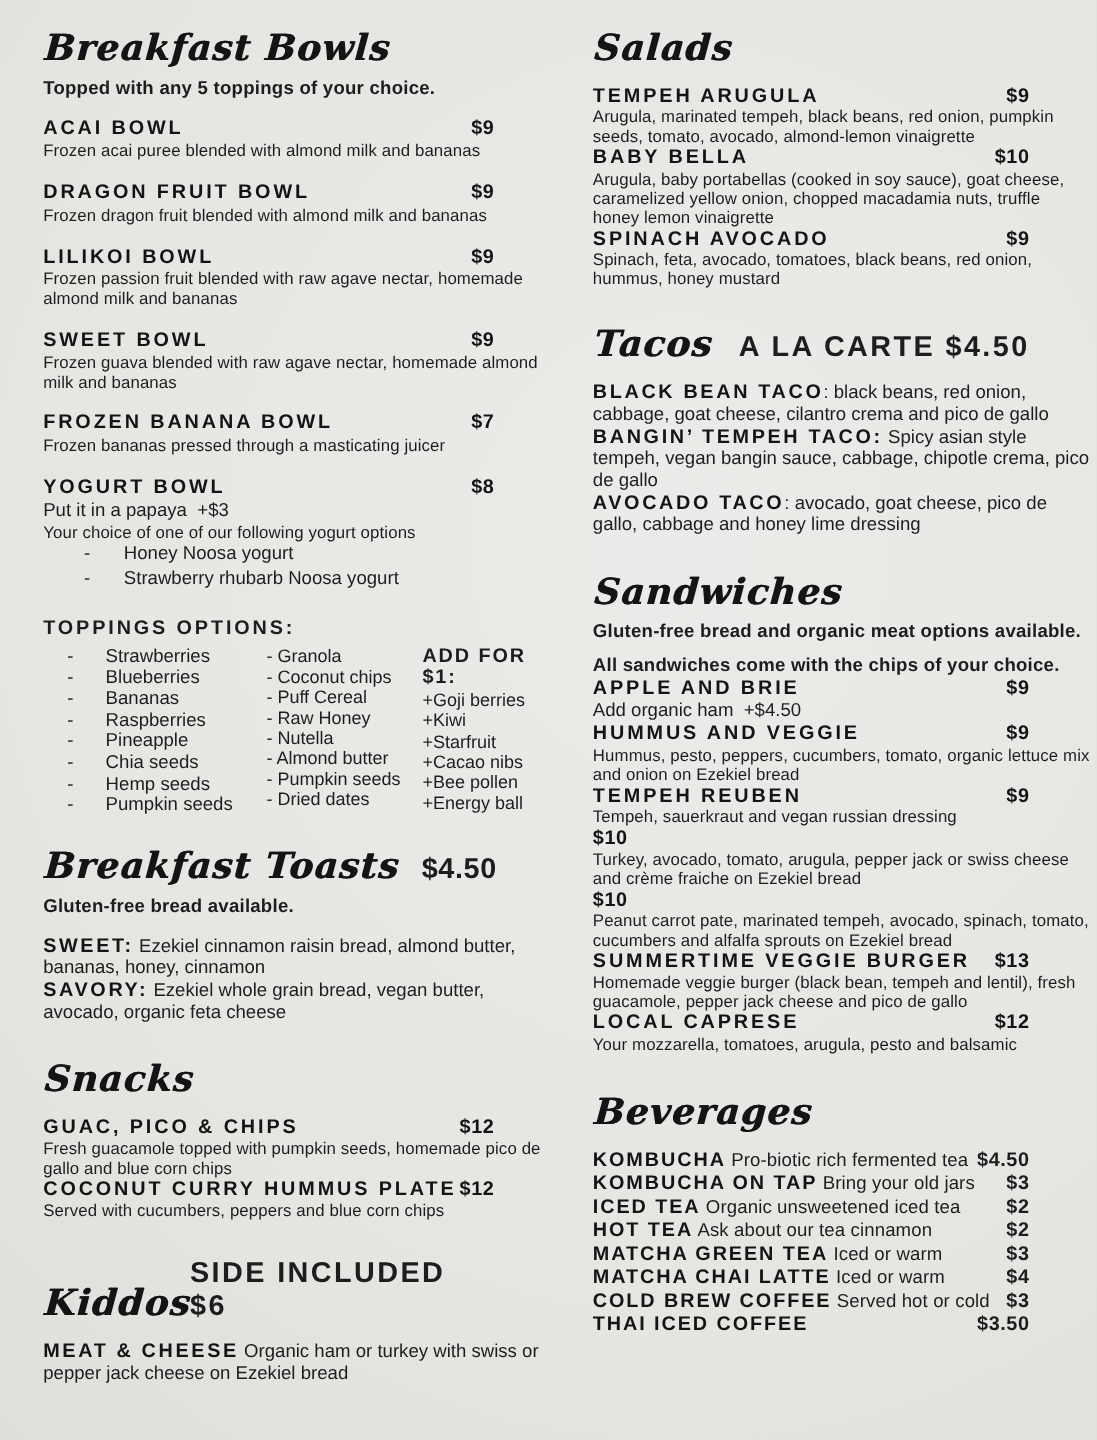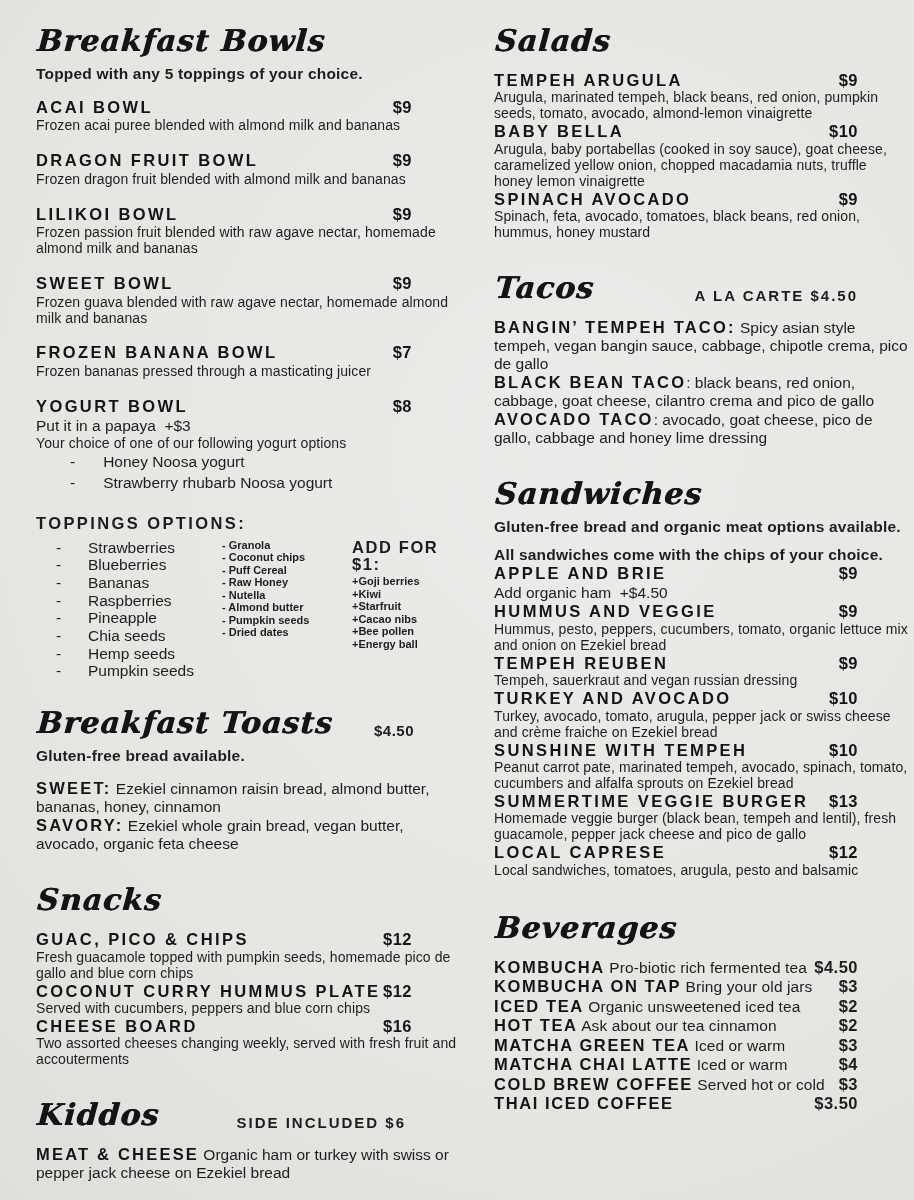--- a/index.html
+++ b/index.html
@@ -29,21 +29,21 @@
     font-family:"DejaVu Serif", serif;
     font-style:italic;font-weight:bold;
     font-size:30px;line-height:1.1;
     letter-spacing:1px;
     transform:skewX(-4deg);
     transform-origin:left bottom;
     color:#141416;
     text-shadow:0.6px 0 #141416;
   }
   .sec-head-row{display:flex;justify-content:space-between;align-items:flex-end;}
-  .sec-head-row .head-price{font-weight:bold;font-size:15px;letter-spacing:0.5px;}
+  .sec-head-row .head-price{font-weight:bold;font-size:24px;letter-spacing:0.5px;}
 
   .bold-note{font-weight:bold;font-size:15.5px;margin-top:8px;letter-spacing:0.2px;}
 
   .item{margin-bottom:16px;}
   .item-head{
     display:flex;justify-content:space-between;align-items:baseline;
     font-weight:bold;font-size:16.5px;letter-spacing:2.4px;
     line-height:1.3;color:#141416;
   }
   .item-head .price{letter-spacing:0.5px;flex-shrink:0;}
@@ -58,21 +58,21 @@
 
   
   .toppings{margin-top:20px;}
   .t-heading{font-weight:bold;font-size:16.5px;letter-spacing:2.4px;margin-bottom:6px;}
   .t-cols{display:flex;}
   .t-col1{width:186px;}
   .t-col2{width:130px;}
   .t-col3{width:108px;}
   .t-row{display:flex;font-size:15.5px;line-height:1.14;}
   .t-row .dash{width:16px;margin-left:20px;margin-right:16px;flex-shrink:0;}
-  .t-plain{font-size:11px;line-height:1.14;font-weight:bold;}
+  .t-plain{font-size:15px;line-height:1.14;}
   .t-col3-head{font-weight:bold;font-size:16.5px;letter-spacing:1.6px;line-height:1.05;margin-bottom:2px;}
 
   
   .tight .item{margin-bottom:0;}
   .tight .item-head{line-height:1.18;}
 
   .inline-item{font-size:15.5px;line-height:1.16;}
   .ilabel{font-weight:bold;font-size:16.5px;letter-spacing:2.2px;color:#141416;}
 
   .section{margin-top:26px;}
@@ -241,27 +241,20 @@
           </div>
           <div class="desc">Fresh guacamole topped with pumpkin seeds, homemade pico de gallo and blue corn chips</div>
         </div>
         <div class="item">
           <div class="item-head">
             <span>COCONUT CURRY HUMMUS PLATE</span>
             <span class="price">$12</span>
           </div>
           <div class="desc">Served with cucumbers, peppers and blue corn chips</div>
         </div>
-        <div class="item">
-          <div class="item-head">
-            <span>CHEESE BOARD</span>
-            <span class="price">$16</span>
-          </div>
-          <div class="desc">Two assorted cheeses changing weekly, served with fresh fruit and accouterments</div>
-        </div>
       </div>
 
       <div class="section" style="margin-top:30px;">
         <div class="sec-head-row titlegap" style="padding-right:54px;">
           <div class="script-title">Kiddos</div>
           <div class="head-price" style="letter-spacing:2px;">SIDE INCLUDED $6</div>
         </div>
         <div class="inline-item">
           <span class="ilabel">MEAT &amp; CHEESE</span><span> Organic ham or turkey with swiss or pepper jack cheese on Ezekiel bread</span>
         </div>
@@ -296,24 +289,24 @@
           <div class="desc">Spinach, feta, avocado, tomatoes, black beans, red onion, hummus, honey mustard</div>
         </div>
       </div>
 
       <div class="section" style="margin-top:30px;">
         <div class="sec-head-row titlegap" style="padding-right:50px;">
           <div class="script-title">Tacos</div>
           <div class="head-price" style="letter-spacing:2px;">A LA CARTE $4.50</div>
         </div>
         <div class="inline-item">
+          <span class="ilabel">BLACK BEAN TACO</span><span>: black beans, red onion, cabbage, goat cheese, cilantro crema and pico de gallo</span>
+        </div>
+        <div class="inline-item">
           <span class="ilabel">BANGIN’ TEMPEH TACO:</span><span> Spicy asian style tempeh, vegan bangin sauce, cabbage, chipotle crema, pico de gallo</span>
-        </div>
-        <div class="inline-item">
-          <span class="ilabel">BLACK BEAN TACO</span><span>: black beans, red onion, cabbage, goat cheese, cilantro crema and pico de gallo</span>
         </div>
         <div class="inline-item">
           <span class="ilabel">AVOCADO TACO</span><span>: avocado, goat cheese, pico de gallo, cabbage and honey lime dressing</span>
         </div>
       </div>
 
       <div class="section tight" style="margin-top:30px;">
         <div class="script-title">Sandwiches</div>
         <div class="bold-note titlegap-sm">Gluten-free bread and organic meat options available.</div>
         <div class="bold-note">All sandwiches come with the chips of your choice.</div>
@@ -334,45 +327,43 @@
         </div>
         <div class="item">
           <div class="item-head">
             <span>TEMPEH REUBEN</span>
             <span class="price">$9</span>
           </div>
           <div class="desc">Tempeh, sauerkraut and vegan russian dressing</div>
         </div>
         <div class="item">
           <div class="item-head">
-            <span>TURKEY AND AVOCADO</span>
             <span class="price">$10</span>
           </div>
           <div class="desc">Turkey, avocado, tomato, arugula, pepper jack or swiss cheese and crème fraiche on Ezekiel bread</div>
         </div>
         <div class="item">
           <div class="item-head">
-            <span>SUNSHINE WITH TEMPEH</span>
             <span class="price">$10</span>
           </div>
           <div class="desc">Peanut carrot pate, marinated tempeh, avocado, spinach, tomato, cucumbers and alfalfa sprouts on Ezekiel bread</div>
         </div>
         <div class="item">
           <div class="item-head">
             <span>SUMMERTIME VEGGIE BURGER</span>
             <span class="price">$13</span>
           </div>
           <div class="desc">Homemade veggie burger (black bean, tempeh and lentil), fresh guacamole, pepper jack cheese and pico de gallo</div>
         </div>
         <div class="item">
           <div class="item-head">
             <span>LOCAL CAPRESE</span>
             <span class="price">$12</span>
           </div>
-          <div class="desc">Local sandwiches, tomatoes, arugula, pesto and balsamic</div>
+          <div class="desc">Your mozzarella, tomatoes, arugula, pesto and balsamic</div>
         </div>
       </div>
 
       <div class="section" style="margin-top:32px;">
         <div class="script-title titlegap">Beverages</div>
 
         <div class="bev-row">
           <span><span class="bev-name">KOMBUCHA</span><span class="bev-desc"> Pro-biotic rich fermented tea</span></span>
           <span class="bev-price">$4.50</span>
         </div>

